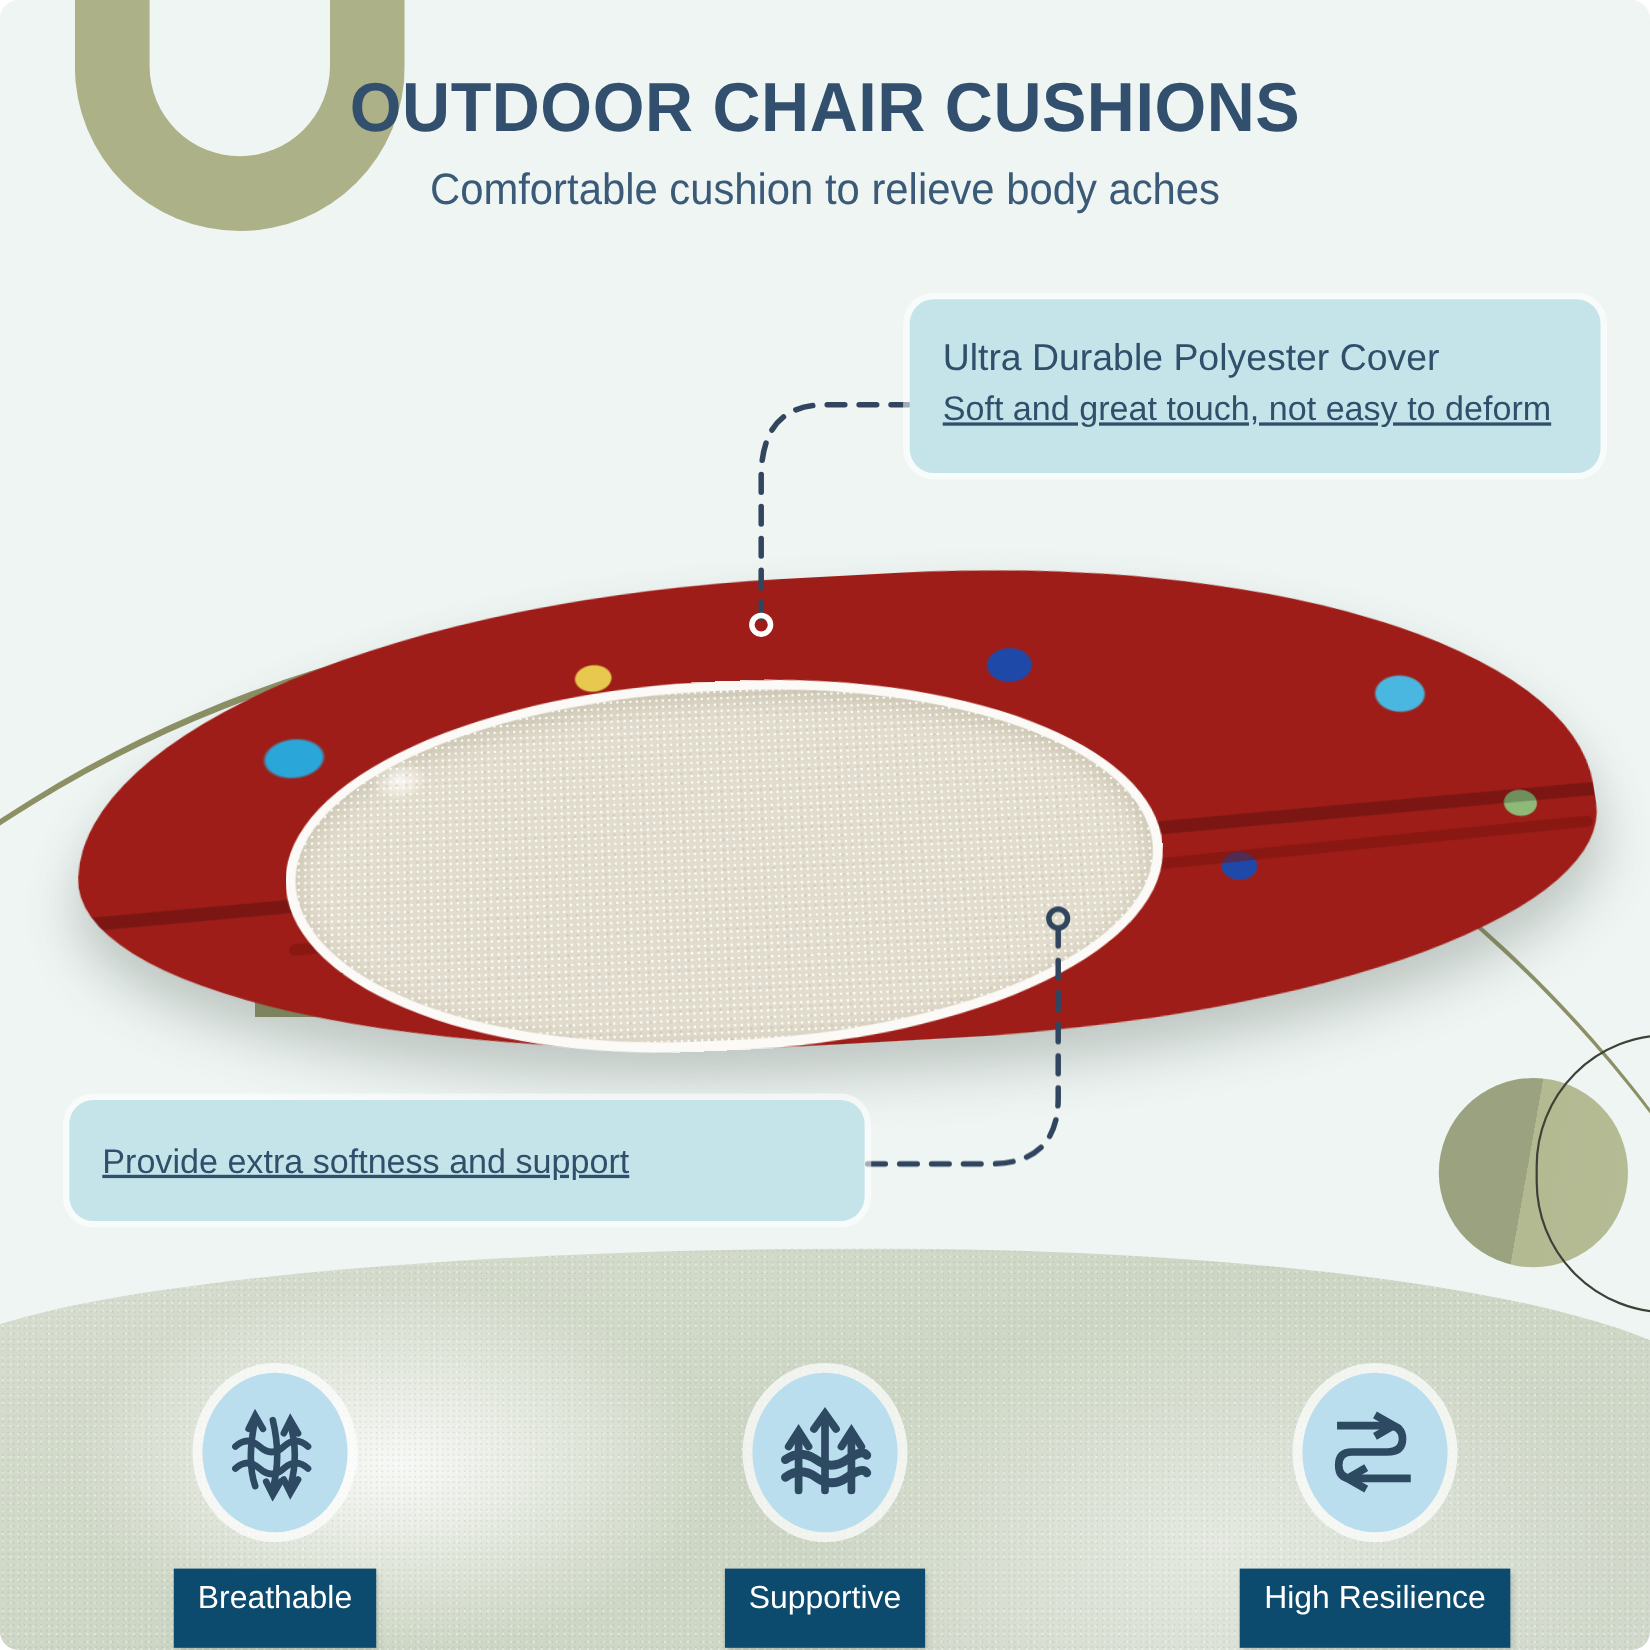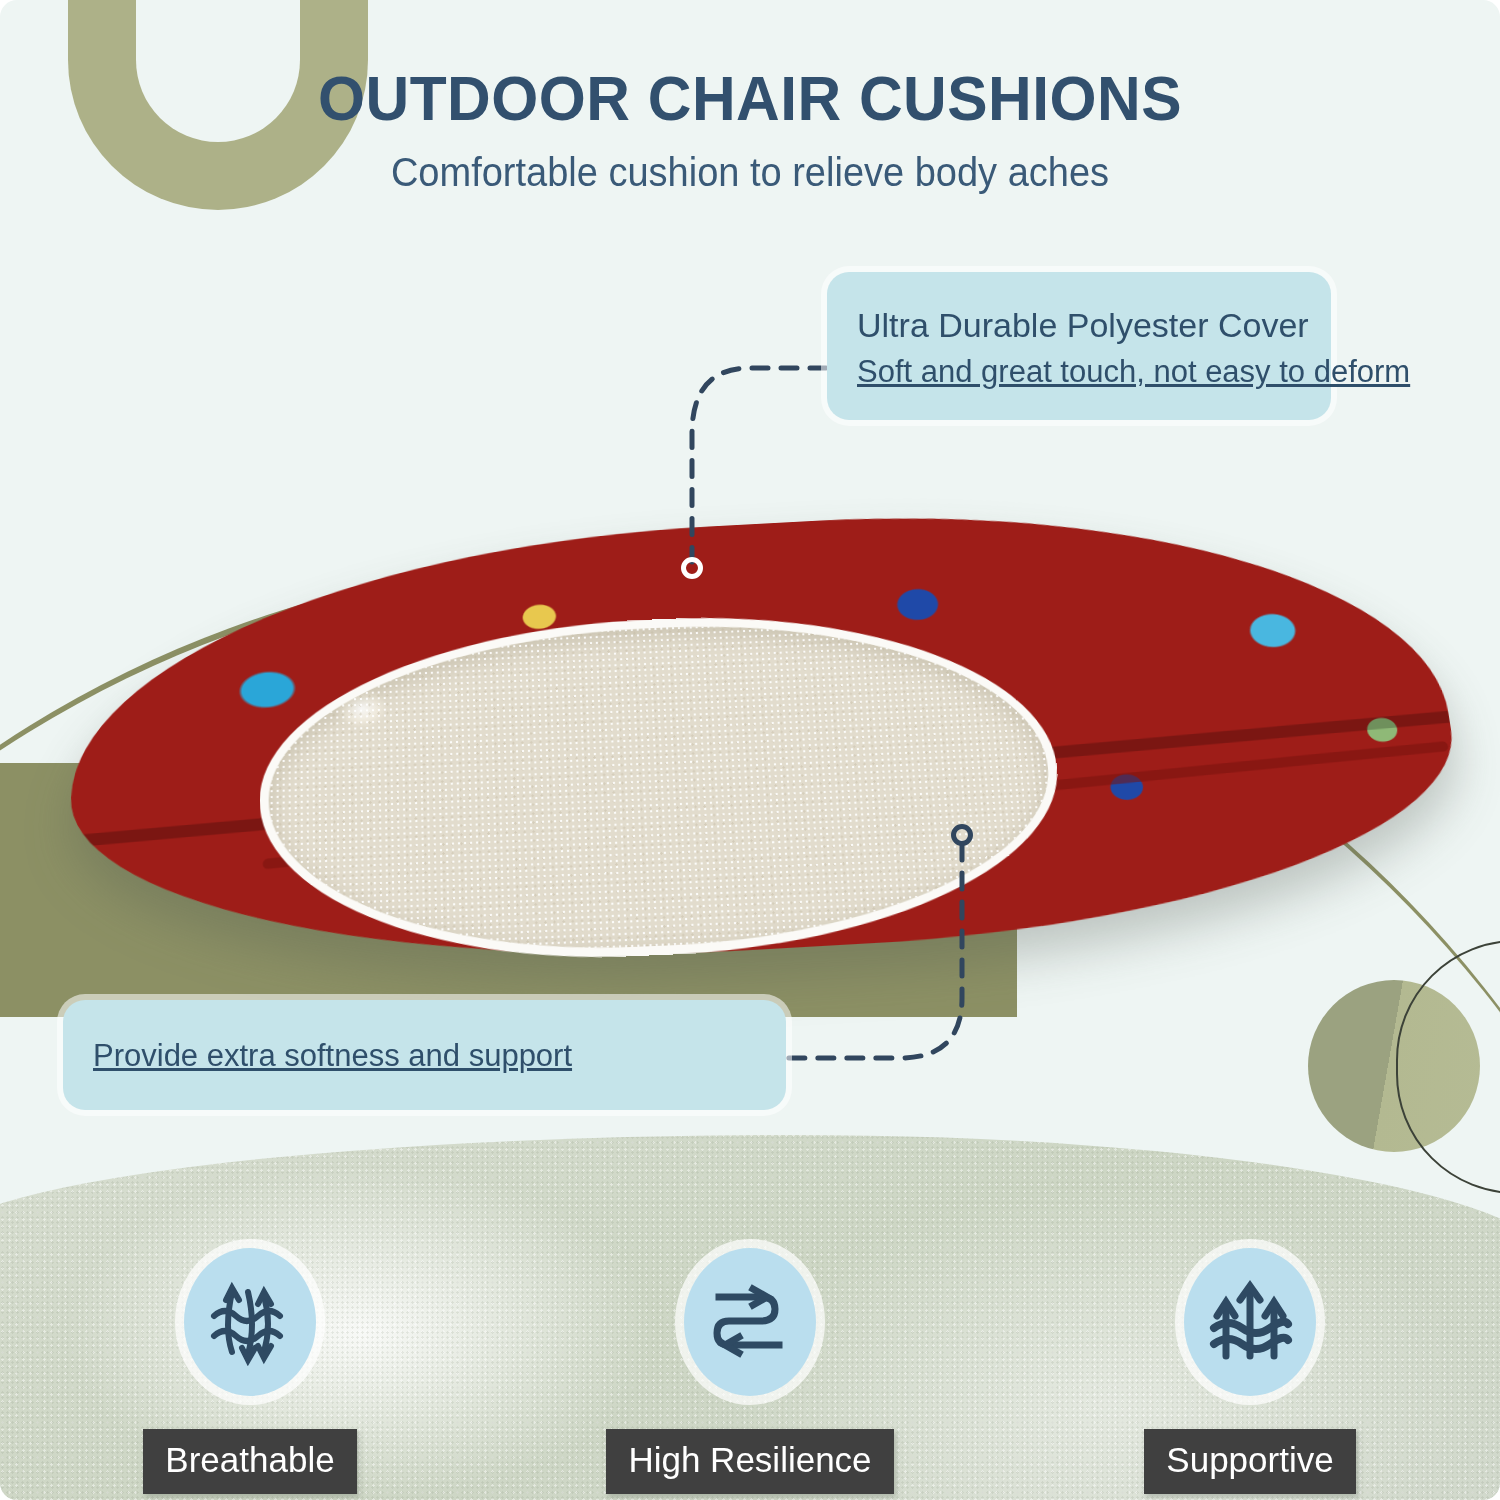--- a/index.html
+++ b/index.html
@@ -193,22 +193,22 @@
   .callout {
     position: absolute;
     background: #c5e4ea;
     border-radius: 22px;
     color: #2f4f6b;
     z-index: 8;
     box-shadow: 0 0 0 6px rgba(255,255,255,0.55);
   }
   .callout-top {
     left: 827px; top: 272px;
-    width: 504px;
-    padding: 34px 28px 28px 30px;
+    width: 628px;
+    padding: 34px 28px 38px 30px;
     box-sizing: border-box;
   }
   .callout-bottom {
     left: 63px; top: 1000px;
     width: 723px;
     padding: 28px 26px 34px 30px;
     box-sizing: border-box;
   }
   .co-line1 {
     font-size: 34px;
@@ -255,24 +255,24 @@
     width: 132px; height: 148px;
     border-radius: 50%;
     background: #badeee;
     box-shadow: 0 0 0 9px rgba(255,255,255,0.7);
     display: flex;
     align-items: center;
     justify-content: center;
   }
   .feat-label {
     margin-top: 33px;
-    background: #404040;
+    background: #0c4a6e;
     color: #ffffff;
-    font-size: 35px;
-    padding: 11px 22px 14px 22px;
+    font-size: 29px;
+    padding: 11px 22px 28px 22px;
     white-space: nowrap;
     box-shadow: 2px 3px 5px rgba(60,70,60,0.25);
   }
 </style>
 </head>
 <body>
 
 <div id="stage">
 
   <div class="bg-u"></div>
@@ -325,40 +325,40 @@
           <path d="M50 26 L56 14 L63 26" fill="none"></path>
           <path d="M50 68 L56 80 L63 68" fill="none"></path>
         </svg>
       </div>
       <div class="feat-label">Breathable</div>
     </div>
 
 
     <div class="feature">
       <div class="feat-icon">
-        <svg width="82" height="82" viewBox="0 0 82 82" fill="none" stroke="#2e4a63" stroke-width="7" stroke-linecap="square">
-          <path d="M10 16 L52 16 Q66 16 66 28 Q66 40 52 40 L20 40 Q8 40 8 52 Q8 64 20 64 L70 64" fill="none"></path>
-          <path d="M44 8 L58 16 L44 24" fill="none"></path>
-          <path d="M30 56 L16 64 L30 72" fill="none"></path>
-        </svg>
-      </div>
-      <div class="feat-label">High Resilience</div>
-    </div>
-
-    <div class="feature">
-      <div class="feat-icon">
         <svg width="88" height="88" viewBox="0 0 88 88" fill="none" stroke="#2e4a63" stroke-width="7" stroke-linecap="round">
           <path d="M44 78 L44 10" fill="none"></path>
           <path d="M34 22 L44 8 L54 22" fill="none"></path>
           <path d="M20 78 L20 26" fill="none"></path>
           <path d="M11 38 L20 24 L29 38" fill="none"></path>
           <path d="M68 78 L68 26" fill="none"></path>
           <path d="M59 38 L68 24 L77 38" fill="none"></path>
           <path d="M8 50 Q22 40 36 50 T64 50 T82 46" fill="none" stroke-width="8"></path>
           <path d="M8 66 Q22 56 36 66 T64 66 T82 62" fill="none" stroke-width="8"></path>
         </svg>
       </div>
       <div class="feat-label">Supportive</div>
     </div>
 
+    <div class="feature">
+      <div class="feat-icon">
+        <svg width="82" height="82" viewBox="0 0 82 82" fill="none" stroke="#2e4a63" stroke-width="7" stroke-linecap="square">
+          <path d="M10 16 L52 16 Q66 16 66 28 Q66 40 52 40 L20 40 Q8 40 8 52 Q8 64 20 64 L70 64" fill="none"></path>
+          <path d="M44 8 L58 16 L44 24" fill="none"></path>
+          <path d="M30 56 L16 64 L30 72" fill="none"></path>
+        </svg>
+      </div>
+      <div class="feat-label">High Resilience</div>
+    </div>
+
   </div>
 
 </div>
 
 </body></html>

